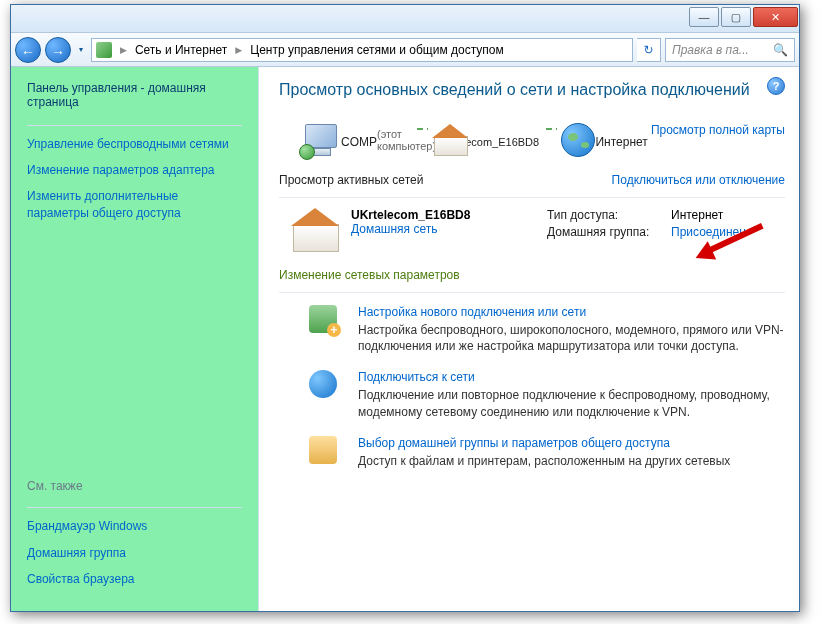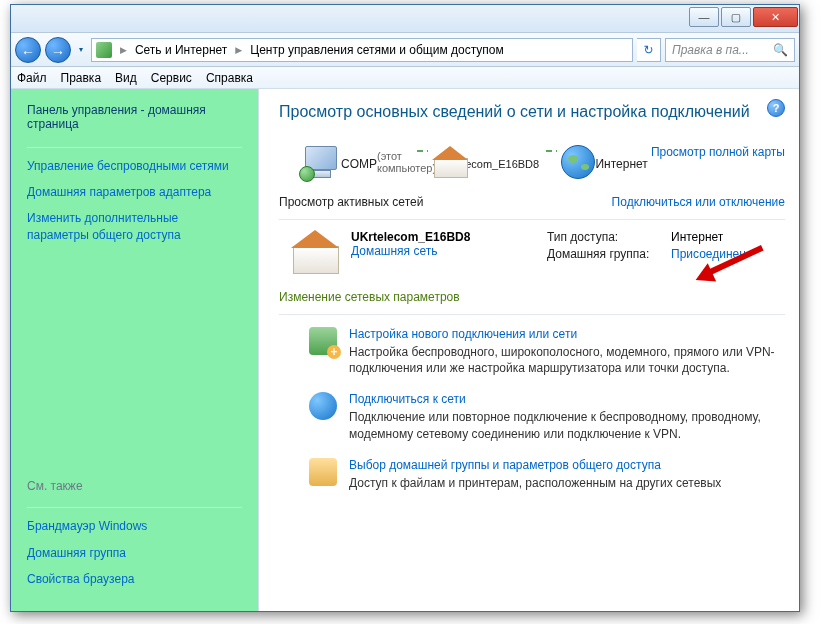--- a/index.html
+++ b/index.html
@@ -259,21 +259,21 @@
   .signal-bars span {
     width: 3px; background: #3aa23a;
   }
   .signal-bars span:nth-child(1){height:5px}
   .signal-bars span:nth-child(2){height:7px}
   .signal-bars span:nth-child(3){height:9px}
   .signal-bars span:nth-child(4){height:11px}
   .signal-bars span:nth-child(5){height:13px}
   .change-title { color: #4d7c0f; margin: 16px 0 10px; }
   .action-item {
-    display: flex; gap: 12px;
+    display: flex; gap: 21px;
     margin: 0 0 16px 30px;
     align-items: flex-start;
   }
   .action-icon { width: 28px; height: 28px; flex-shrink: 0; }
   .action-icon.new-conn {
     background: linear-gradient(#9dd49d,#4da24d);
     border-radius: 4px; position: relative;
   }
   .action-icon.new-conn::after {
     content:"+"; position:absolute; right:-4px; bottom:-4px;
@@ -340,35 +340,28 @@
       <span class="sep">▶</span>
       <span class="crumb">Центр управления сетями и общим доступом</span>
     </div>
     <div class="refresh-btn">↻</div>
     <div class="searchbox">
       <span>Правка в па...</span>
       <span style="margin-left:auto;color:#1a6bc7;font-style:normal">🔍</span>
     </div>
   </div>
 
-  <div class="menubar">
-    <span>Файл</span>
-    <span>Правка</span>
-    <span>Вид</span>
-    <span>Сервис</span>
-    <span>Справка</span>
-  </div>
 
   <div class="body">
 
     <div class="sidebar">
       <div class="task-title">Панель управления - домашняя страница</div>
       <hr>
       <a href="#" class="linklike">Управление беспроводными сетями</a>
-      <a href="#" class="linklike">Домашняя параметров адаптера</a>
+      <a href="#" class="linklike">Изменение параметров адаптера</a>
       <a href="#" class="linklike">Изменить дополнительные параметры общего доступа</a>
       <div class="sidebar-spacer"></div>
       <div class="see-also-title">См. также</div>
       <hr>
       <a href="#" class="linklike">Брандмауэр Windows</a>
       <a href="#" class="linklike">Домашняя группа</a>
       <a href="#" class="linklike">Свойства браузера</a>
     </div>
 
     <div class="content">

